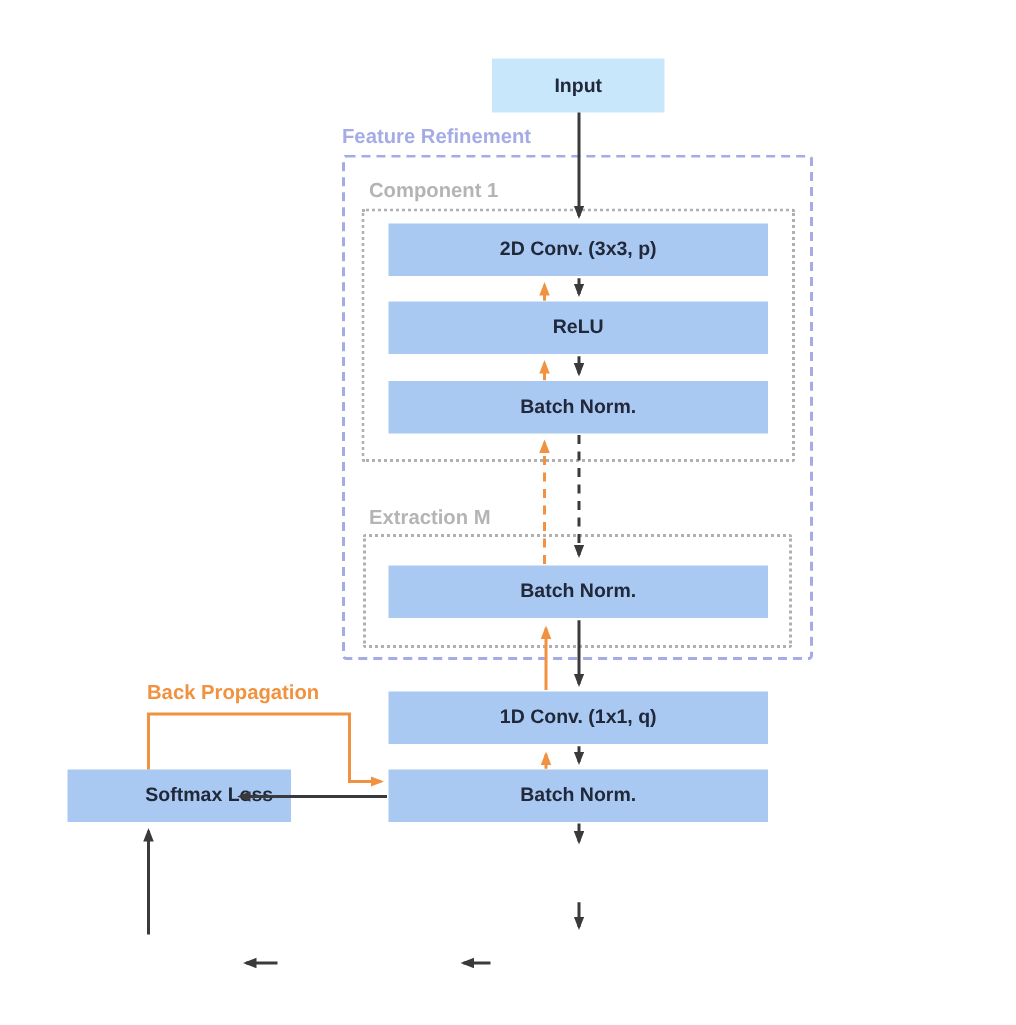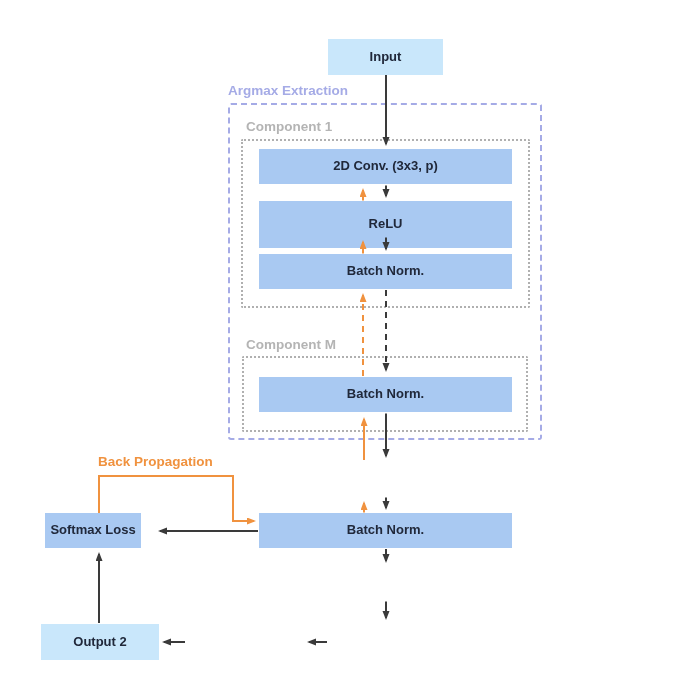--- a/index.html
+++ b/index.html
@@ -28,61 +28,61 @@
   .dash{stroke-dasharray:6 5;}
   .mk-k{fill:var(--arrow-black,#3a3a3a);}
   .mk-o{fill:var(--orange,#f0923f);}
 </style>
 </head>
 <body>
 
 <div class="canvas">
 
   <div class="group group-purple" style="left:228px;top:103px;width:310px;height:333px;"></div>
-  <div class="lbl lbl-purple" style="left:228px;top:83px;">Argmax Extraction</div>
+  <div class="lbl lbl-purple" style="left:228px;top:83px;">Feature Refinement</div>
 
   <div class="group group-dotted" style="left:241px;top:139px;width:285px;height:165px;"></div>
   <div class="lbl lbl-gray" style="left:246px;top:119px;">Component 1</div>
 
   <div class="group group-dotted" style="left:242px;top:356px;width:282px;height:72px;"></div>
-  <div class="lbl lbl-gray" style="left:246px;top:337px;">Component M</div>
+  <div class="lbl lbl-gray" style="left:246px;top:337px;">Extraction M</div>
 
   <div class="node io" style="left:328px;top:39px;width:115px;height:36px;">
     <span>Input</span>
   </div>
 
   <div class="node layer" style="left:259px;top:149px;width:253px;height:35px;">
     <span>2D Conv.  (3x3, p)</span>
   </div>
 
-  <div class="node layer" style="left:259px;top:201px;width:253px;height:47px;">
+  <div class="node layer" style="left:259px;top:201px;width:253px;height:35px;">
     <span>ReLU</span>
   </div>
 
   <div class="node layer" style="left:259px;top:254px;width:253px;height:35px;">
     <span>Batch Norm.</span>
   </div>
 
   <div class="node layer" style="left:259px;top:377px;width:253px;height:35px;">
     <span>Batch Norm.</span>
   </div>
 
+  <div class="node layer" style="left:259px;top:461px;width:253px;height:35px;">
+    <span>1D Conv. (1x1, q)</span>
+  </div>
 
   <div class="node layer" style="left:259px;top:513px;width:253px;height:35px;">
     <span>Batch Norm.</span>
   </div>
 
 
-  <div class="node layer" style="left:45px;top:513px;width:96px;height:35px;">
+  <div class="node layer" style="left:45px;top:513px;width:109px;height:35px;padding-left:40px;">
     <span>Softmax Loss</span>
   </div>
 
-  <div class="node io" style="left:41px;top:624px;width:118px;height:36px;">
-    <span>Output 2</span>
-  </div>
 
 
 
   <div class="lbl lbl-orange" style="left:98px;top:454px;">Back Propagation</div>
 
   <svg class="wires" width="677" height="683" viewBox="0 0 677 683">
     <defs>
       <marker id="mk-black" markerUnits="userSpaceOnUse" markerWidth="10" markerHeight="8" refX="7" refY="3.5" orient="auto">
         <path class="mk-k" d="M0,0 L9,3.5 L0,7 Z"></path>
       </marker>

